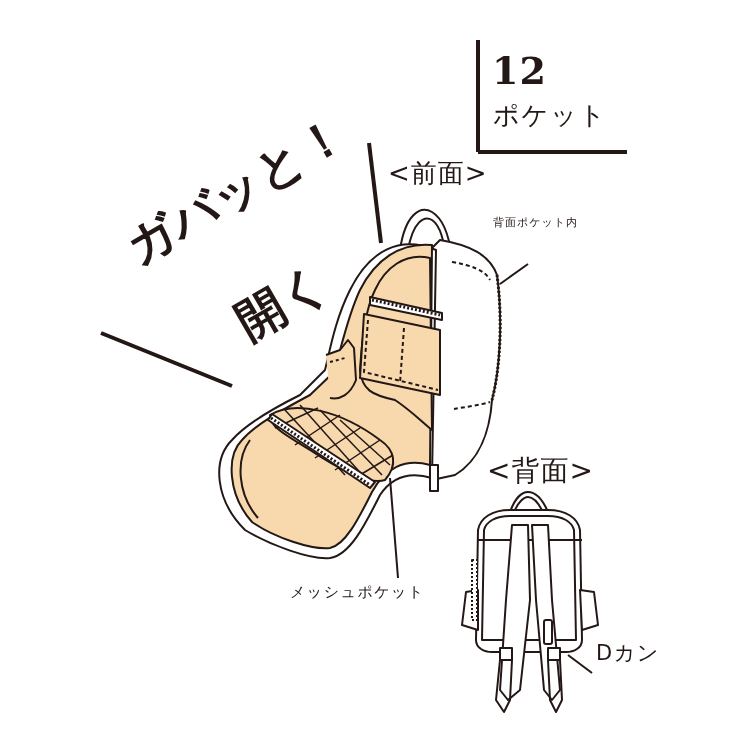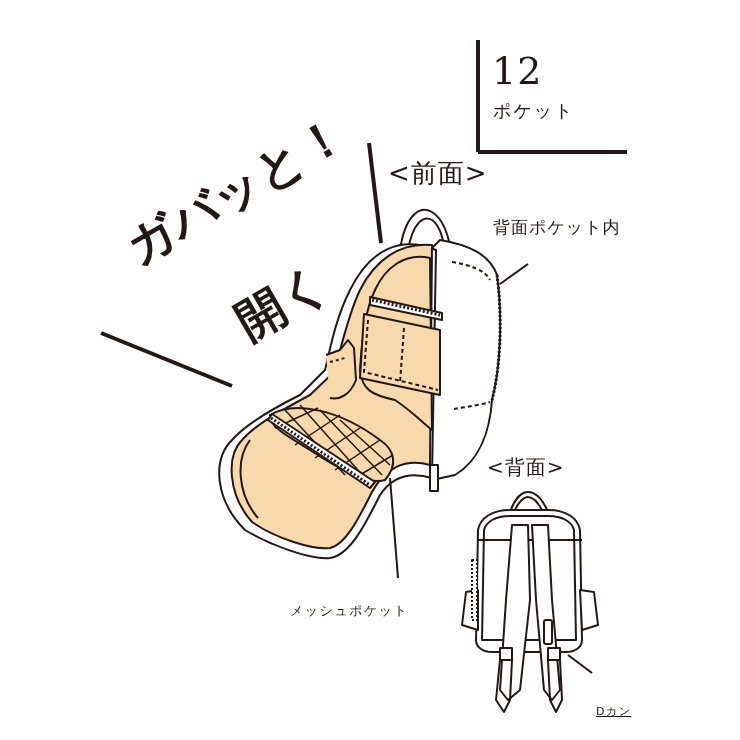--- a/index.html
+++ b/index.html
@@ -1,27 +1,27 @@
 <!DOCTYPE html>
 <html><head>
 <meta charset="utf-8">
 <style>
   html, body { margin: 0; padding: 0; background: #ffffff; }
   body { width: 740px; height: 740px; position: relative; overflow: hidden;
          font-family: "DejaVu Sans", "Liberation Sans", sans-serif; color: #231815; }
   .abs { position: absolute; }
   svg.art { position: absolute; left: 0; top: 0; width: 740px; height: 740px; }
-  .count-num { left: 492px; top: 52px; font-size: 38px; font-weight: normal; letter-spacing: 1px; line-height: 1; font-family: "DejaVu Serif", "Liberation Serif", serif; }
-  .count-label { left: 493px; top: 102px; font-size: 18px; line-height: 1; letter-spacing: 2px; text-align: center; }
+  .count-num { left: 492px; top: 52px; font-size: 38px; font-weight: bold; letter-spacing: 1px; line-height: 1; font-family: "DejaVu Serif", "Liberation Serif", serif; }
+  .count-label { left: 493px; top: 102px; font-size: 26px; line-height: 1; letter-spacing: 2px; text-align: center; }
   .front-title { left: 388px; top: 160px; font-size: 26px; line-height: 1; letter-spacing: 1px; }
-  .back-title { left: 487px; top: 457px; font-size: 20px; line-height: 1; letter-spacing: 1px; }
-  .callout { font-size: 17px; line-height: 1.3; letter-spacing: 1px; }
+  .back-title { left: 487px; top: 457px; font-size: 28px; line-height: 1; letter-spacing: 1px; }
+  .callout { font-size: 11px; line-height: 1.3; letter-spacing: 1px; }
   .pc-callout { left: 493px; top: 216px; }
-  .mesh-callout { left: 290px; top: 603px; font-size: 13px; letter-spacing: 1.5px; }
-  .dring-callout { left: 596px; top: 705px; font-size: 11px; letter-spacing: 1.5px; text-decoration: underline; }
+  .mesh-callout { left: 290px; top: 583px; font-size: 15px; letter-spacing: 1.5px; }
+  .dring-callout { left: 596px; top: 640px; font-size: 21px; letter-spacing: 1.5px; }
   .headline { font-weight: bold; font-size: 48px; line-height: 1; color: #231815; white-space: nowrap; }
   .headline-1 { left: 118px; top: 230px; transform: rotate(-30deg); transform-origin: left top; }
   .headline-2 { left: 228px; top: 305px; transform: rotate(-30deg); transform-origin: left top; }
 </style>
 </head>
 <body>
 
 <svg class="art" viewBox="0 0 740 740" xmlns="http://www.w3.org/2000/svg">
 
   <g stroke="#231815" stroke-width="4" fill="none">

